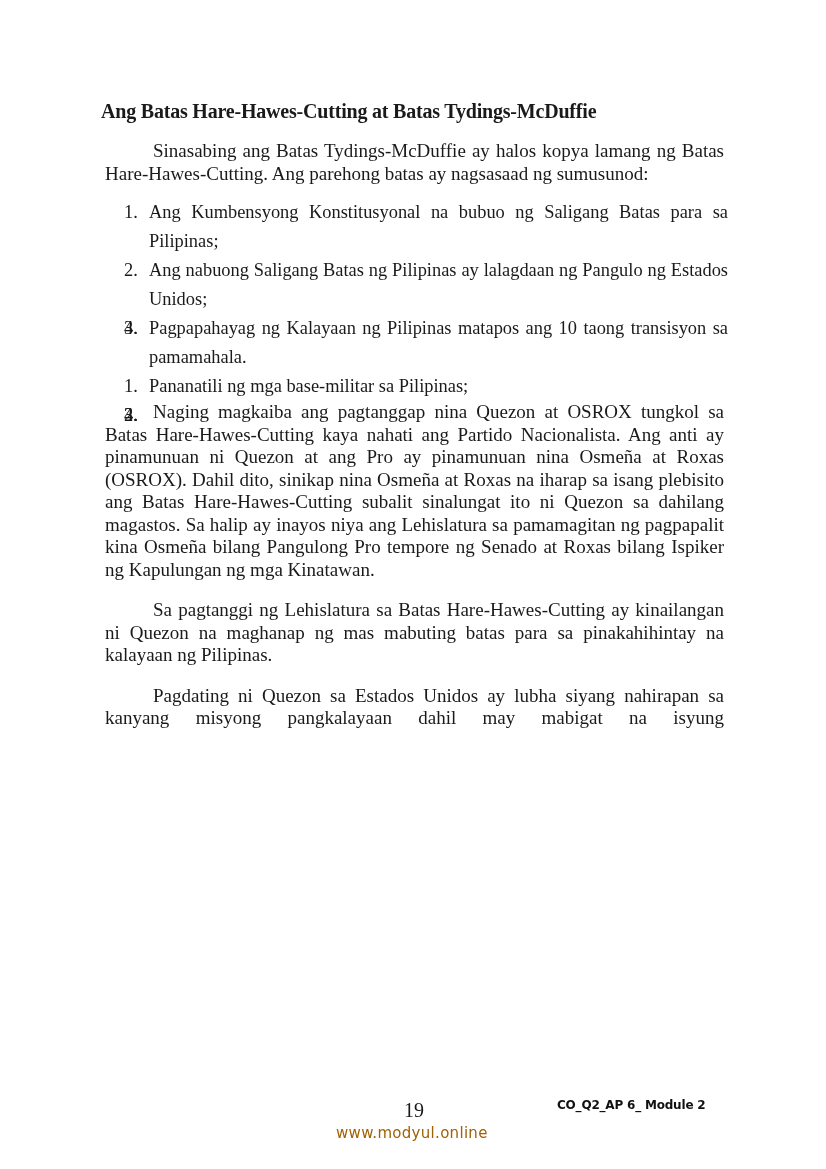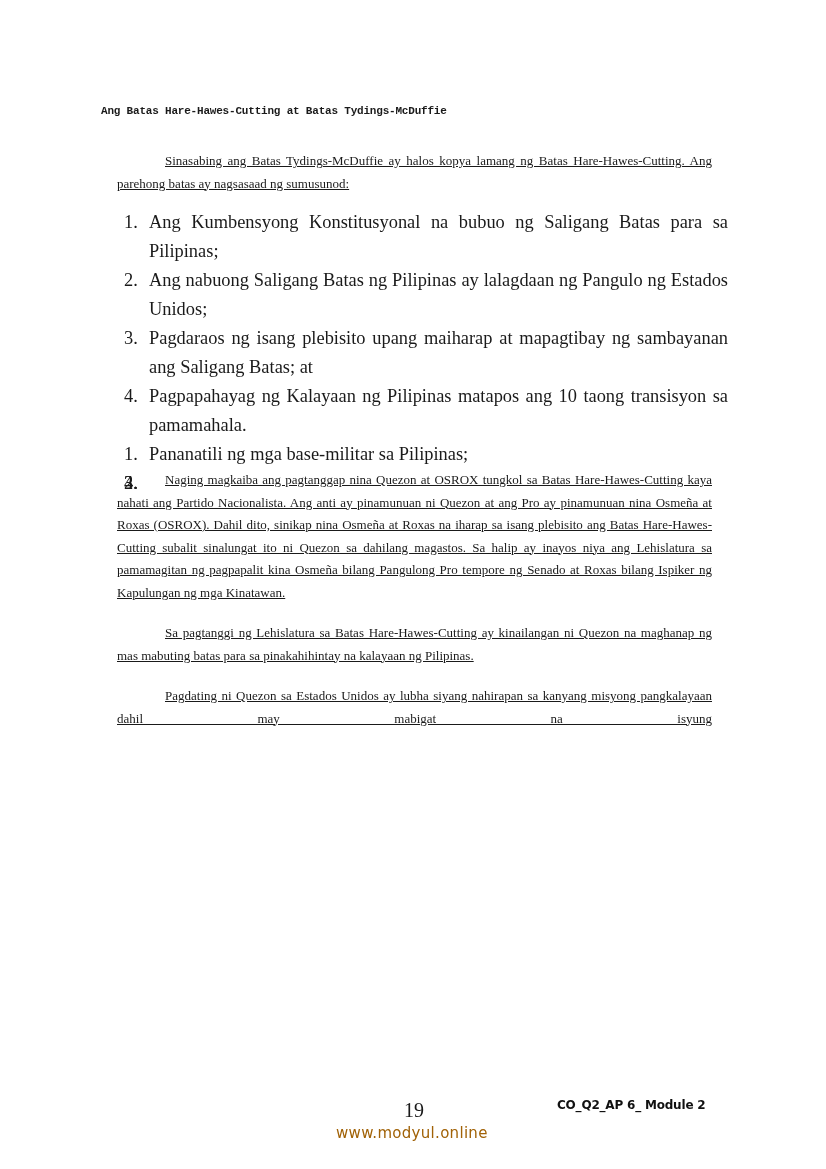--- a/index.html
+++ b/index.html
@@ -22,35 +22,34 @@
       width: 826px;
       height: 1169px;
     }
     .content {
       position: absolute;
       left: 101px;
       top: 98px;
       width: 627px;
     }
     .heading {
-      font-family: Liberation Mono, monospace;
+      font-family: Liberation Serif, serif;
       font-weight: bold;
-      font-size: 11px;
+      font-size: 20px;
       line-height: 26px;
-      margin: 0 0 26px 0;
+      margin: 0 0 16px 0;
       letter-spacing: -0.2px;
     }
     .para {
       font-family: "Liberation Serif", serif;
-      font-size: 13px;
+      font-size: 19px;
       line-height: 22.5px;
       text-align: justify;
       text-indent: 48px;
-      margin: 16px;
-      text-decoration: underline;
+      margin: 4px;
     }
     .para.p-intro { margin-bottom: 13px; }
     .para.p-ayon { margin-top: 40px; margin-bottom: 13px; }
     .para.p-naging { margin-top: 0px; }
     .para.p-sa { margin-top: 18px; }
     .para.p-pagdating { margin-top: 18px; }
     ol.list {
       list-style: none;
       margin: 0;
       padding: 0 0 0 48px;
@@ -110,21 +109,20 @@
       <li>
         <span class="num">1.</span>
         <span>Ang Kumbensyong Konstitusyonal na bubuo ng Saligang Batas para sa Pilipinas;</span>
       </li>
       <li>
         <span class="num">2.</span>
         <span>Ang nabuong Saligang Batas ng Pilipinas ay lalagdaan ng Pangulo ng Estados Unidos;</span>
       </li>
       <li>
         <span class="num">3.</span>
-        <span>Pagdaraos ng isang plebisito upang maiharap at mapagtibay ng sambayanan ang Saligang Batas; at</span>
       </li>
       <li>
         <span class="num">4.</span>
         <span>Pagpapahayag ng Kalayaan ng Pilipinas matapos ang 10 taong transisyon sa pamamahala.</span>
       </li>
     </ol>
 
 
     <ol class="list">
       <li>

